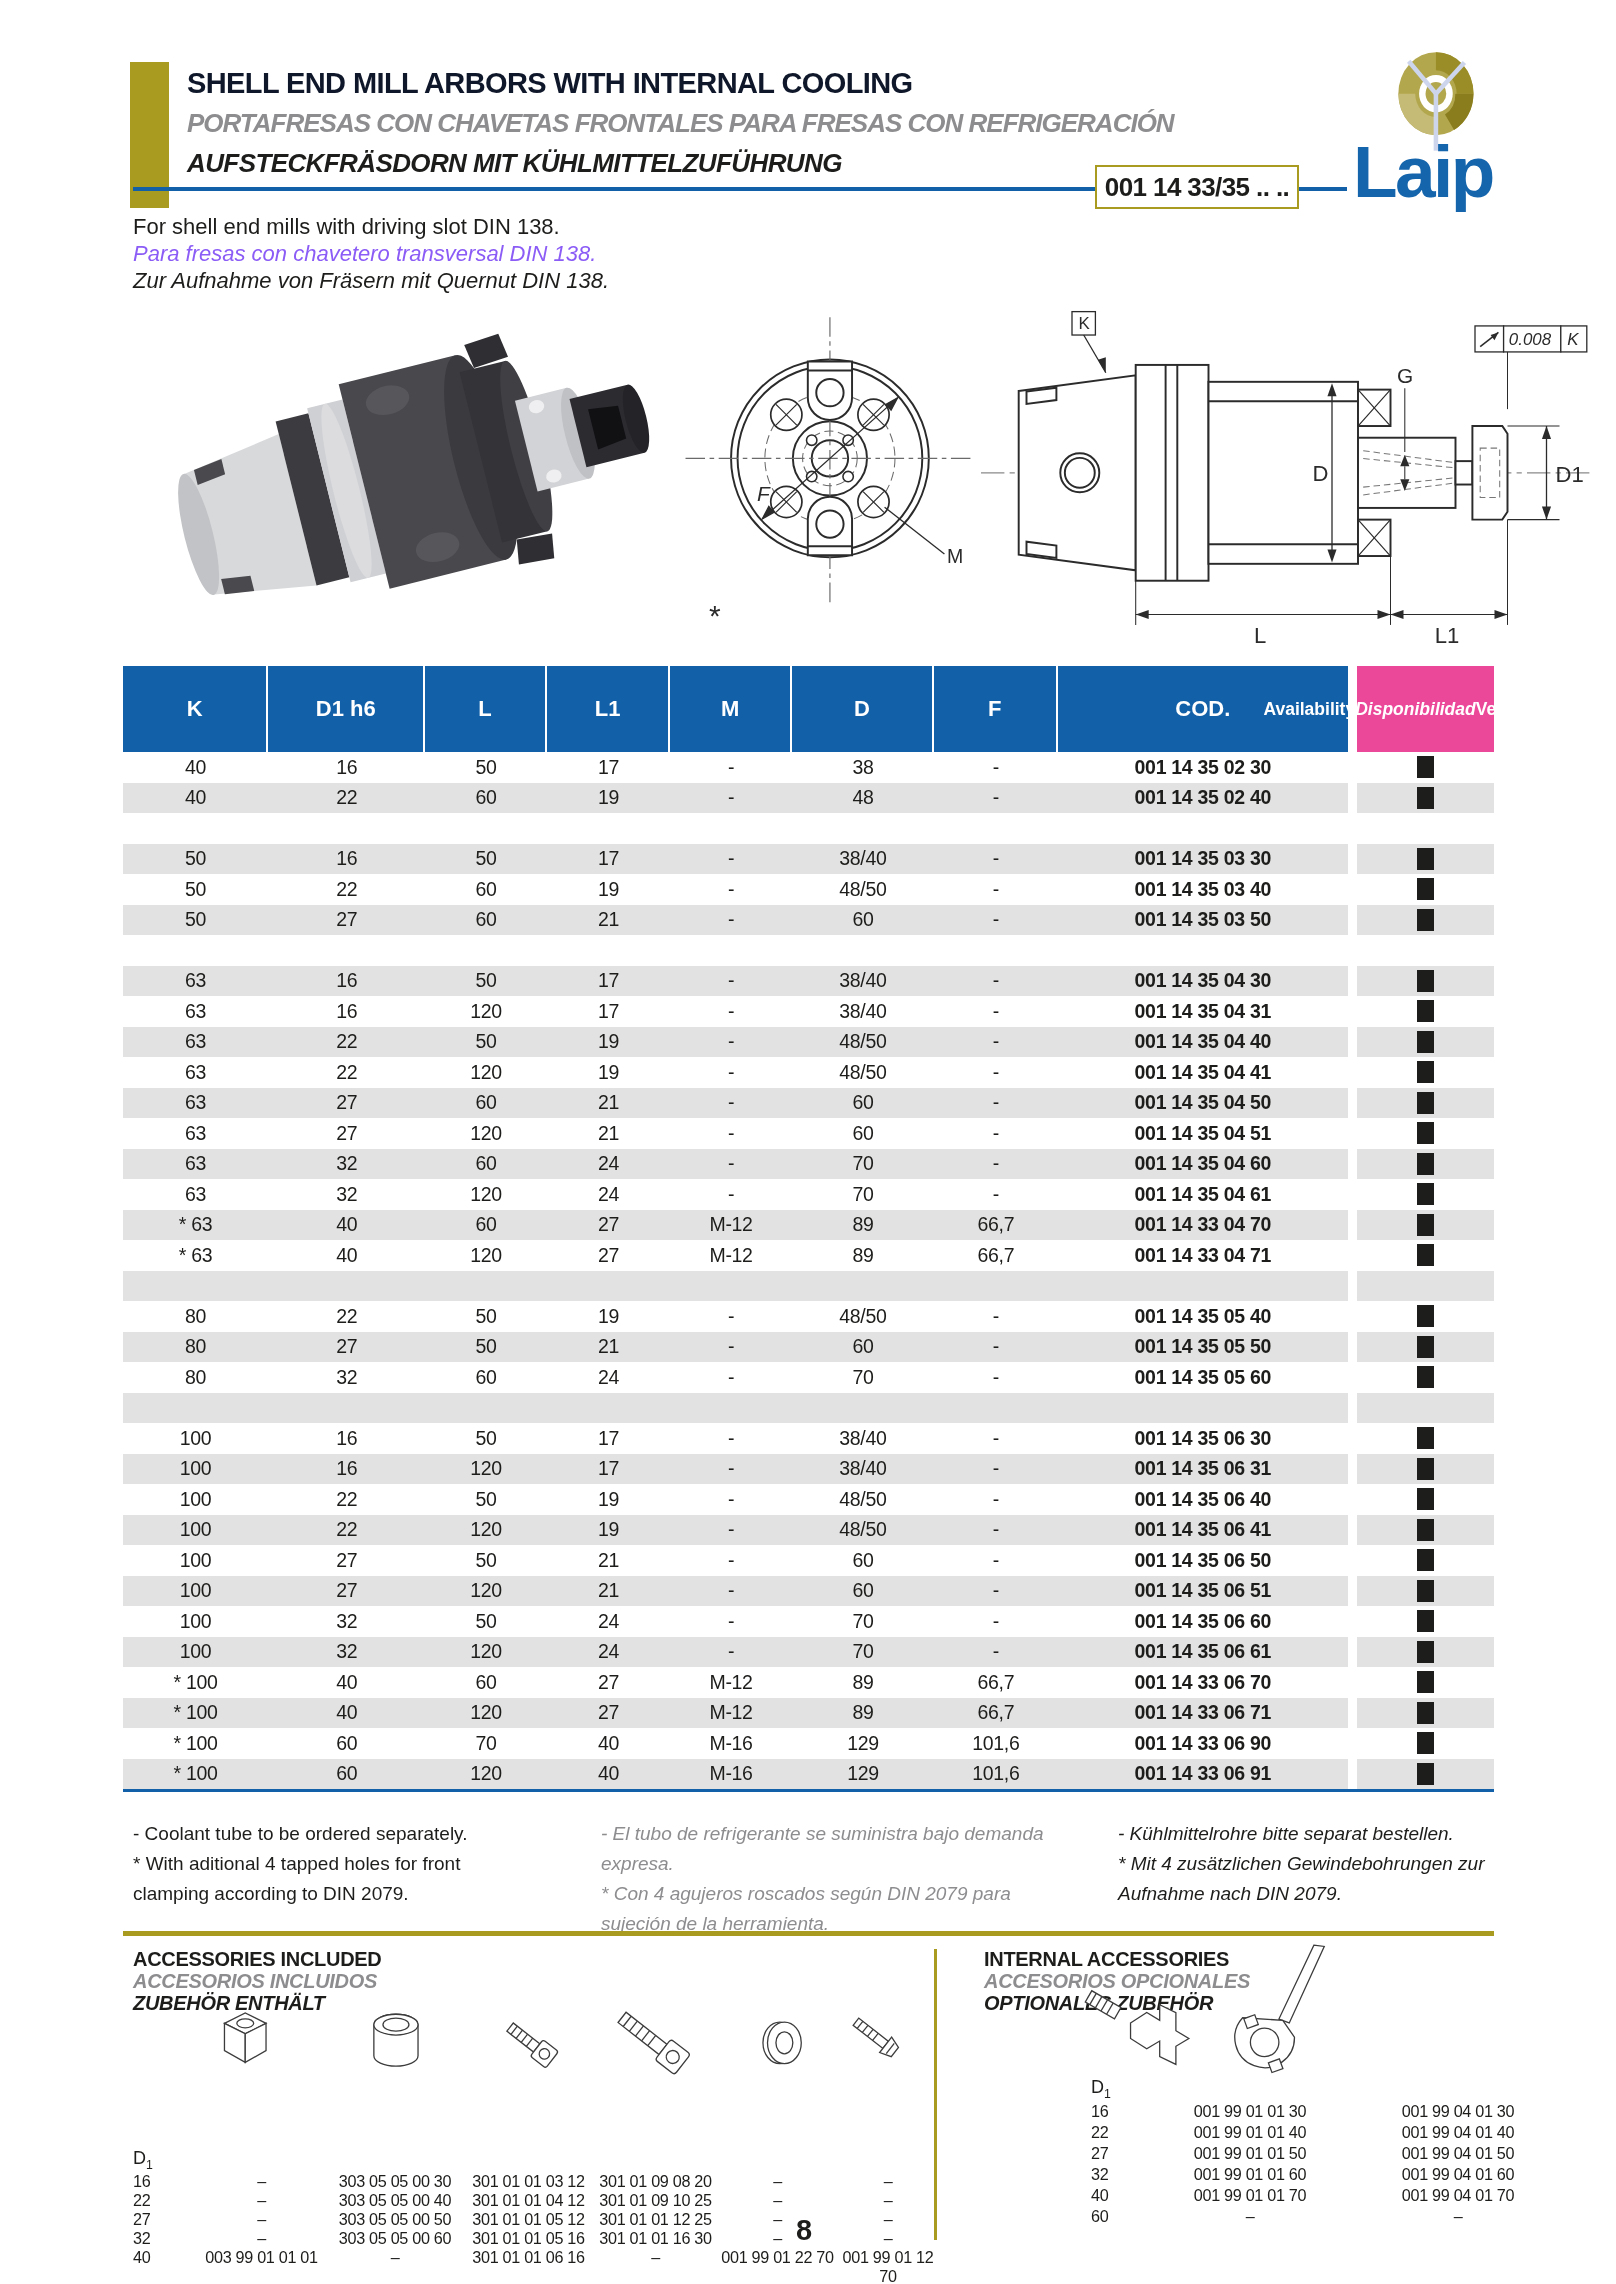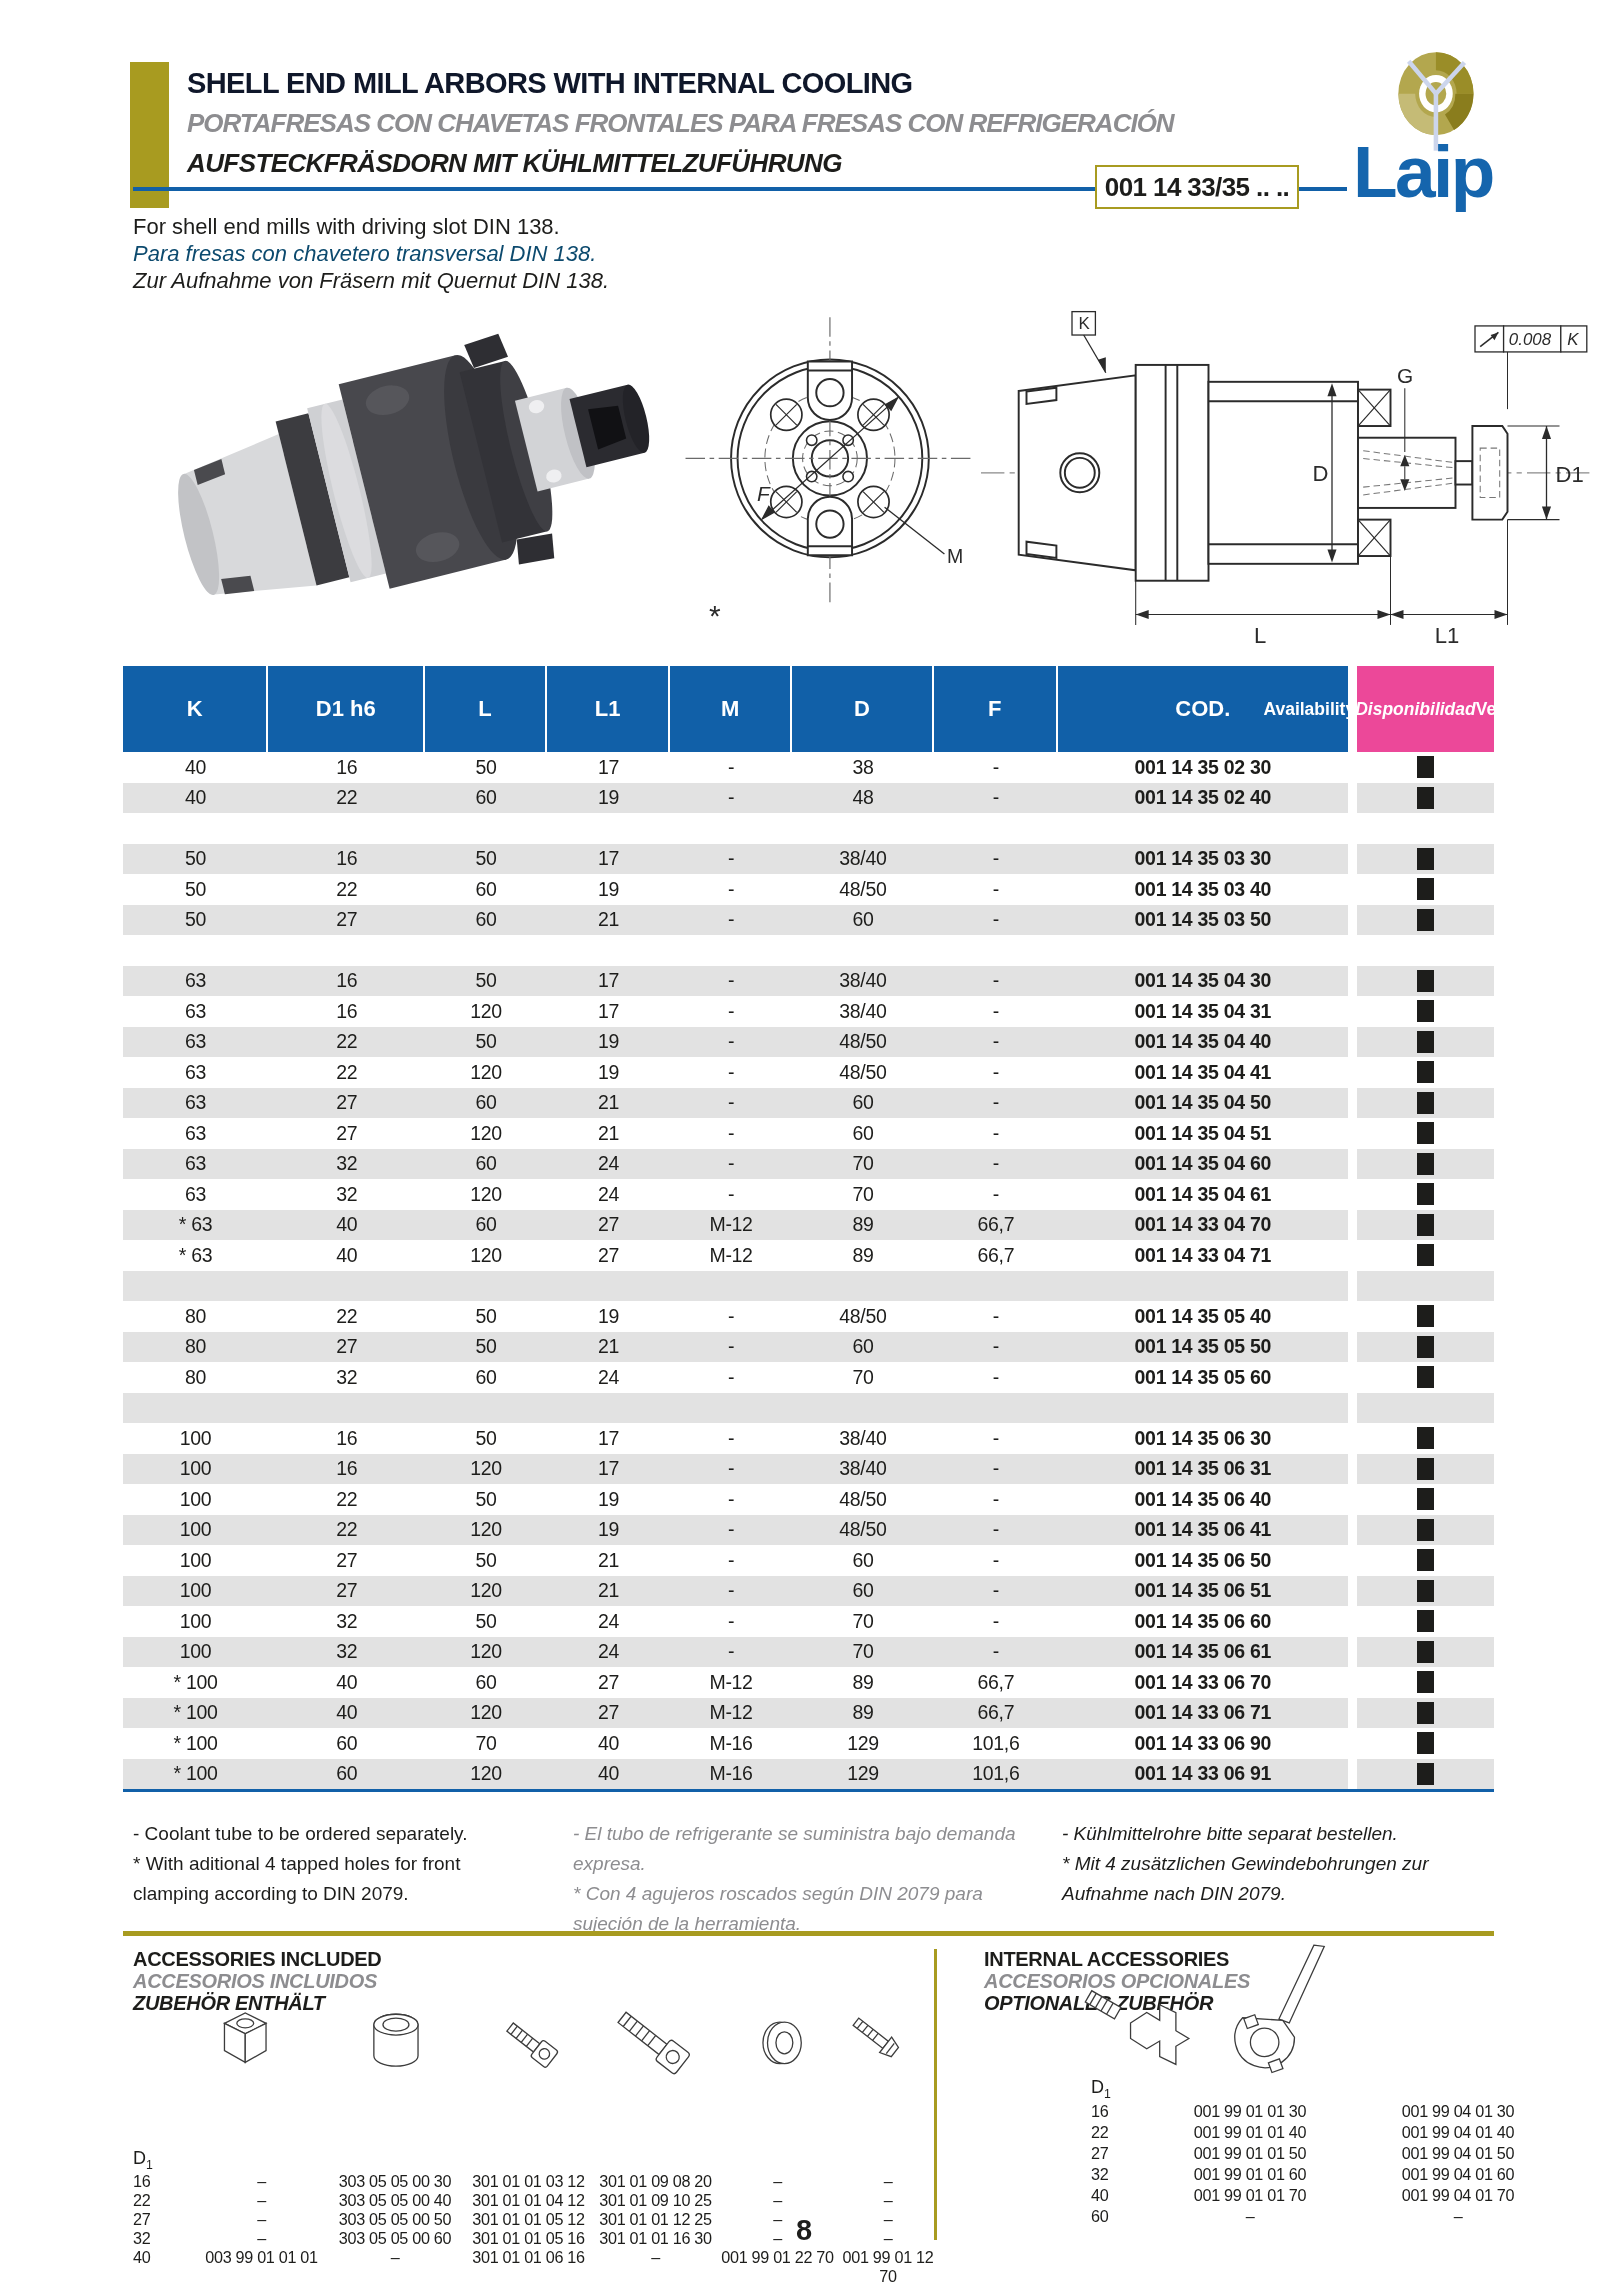--- a/index.html
+++ b/index.html
@@ -15,21 +15,21 @@
   .header-rule{position:absolute;left:133px;top:187px;width:962px;height:3.9px;background:#1160a8;}
   .header-rule2{position:absolute;left:1296px;top:187px;width:51px;height:3.9px;background:#1160a8;}
   .code-box{position:absolute;left:1095px;top:165px;width:200px;height:40px;border:2.6px solid #a89b20;
             background:#fff;display:flex;align-items:center;justify-content:center;
             font-size:26px;font-weight:bold;letter-spacing:-0.6px;}
   .logo{position:absolute;left:1353px;top:47px;width:149px;height:162px;}
   .logo-text{position:absolute;left:0;bottom:-3.9px;font-size:73px;font-weight:bold;color:#1565ad;letter-spacing:-2.6px;}
 
   
   .intro{position:absolute;left:133px;top:213px;font-size:22px;line-height:27px;}
-  .intro .es{color:#0c4a6e;font-style:italic;}
+  .intro .es{color:#8b5cf6;font-style:italic;}
   .intro .de{font-style:italic;}
 
   
   .fig{position:absolute;}
 
   
   .maintable{position:absolute;left:123px;top:666px;width:1371px;}
   .thead{display:flex;height:86px;}
   .thead-main{display:flex;width:1225px;}
   .hcell{background:#1160a8;color:#fff;font-size:22px;font-weight:bold;display:flex;align-items:center;justify-content:center;box-sizing:border-box;border-right:2.6px solid #fff;}
@@ -42,21 +42,21 @@
   .trow{display:flex;height:30.5px;}
   .trow-main{display:flex;width:1225px;}
   .trow-avail{width:137px;margin-left:9px;display:flex;align-items:center;justify-content:center;}
   .trow.gray .trow-main,.trow.gray .trow-avail{background:#e2e2e2;}
   .tcell{font-size:19.5px;display:flex;align-items:center;justify-content:center;letter-spacing:-0.3px;}
   .tcell.c7{font-weight:bold;}
   .avail-sq{width:17px;height:22px;background:#1d1d1b;}
 
   
   .footnotes{position:absolute;left:133px;top:1819px;width:1365px;display:grid;
-             grid-template-columns:406px 455px 416px;column-gap:34px;font-size:19px;line-height:30px;}
+             grid-template-columns:406px 455px 416px;column-gap:62px;font-size:19px;line-height:30px;}
   .footnotes .es{color:#8d8d90;font-style:italic;}
   .footnotes .de{font-style:italic;}
 
   .olive-rule{position:absolute;left:123px;top:1931px;width:1371px;height:4.5px;background:#a89b20;}
   .v-divider{position:absolute;left:934px;top:1949px;width:3.2px;height:291px;background:#a89b20;}
 
   
   .acc-title1{font-size:20px;font-weight:bold;line-height:22px;letter-spacing:-0.3px;}
   .acc-title2{font-size:20px;font-weight:bold;font-style:italic;color:#8d8d90;line-height:22px;letter-spacing:-0.3px;}
   .acc-title3{font-size:20px;font-weight:bold;font-style:italic;line-height:22px;letter-spacing:-0.3px;}

